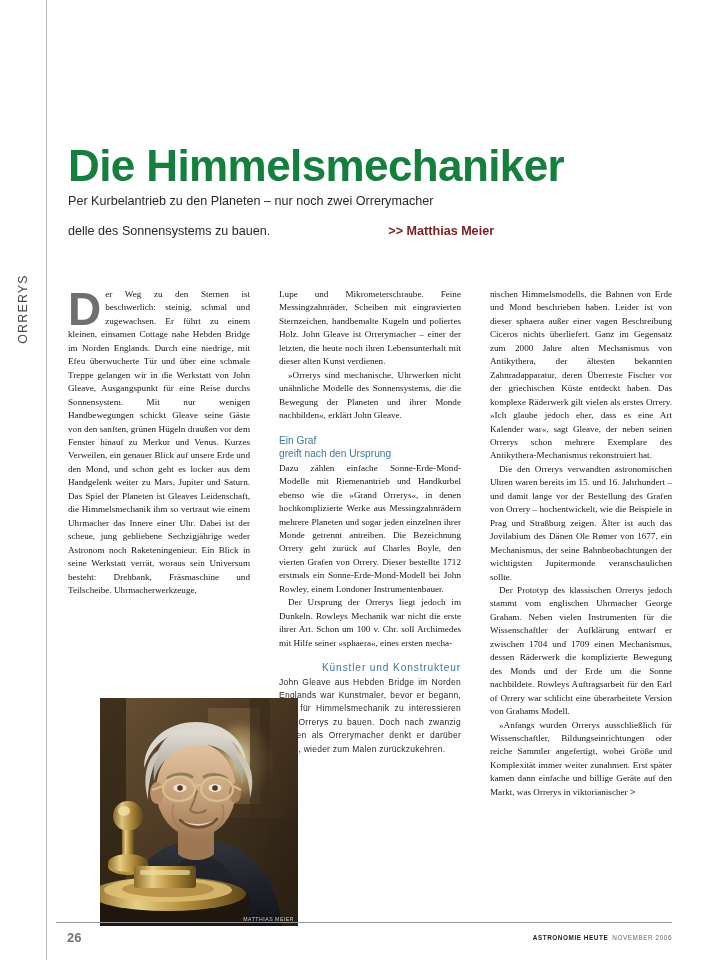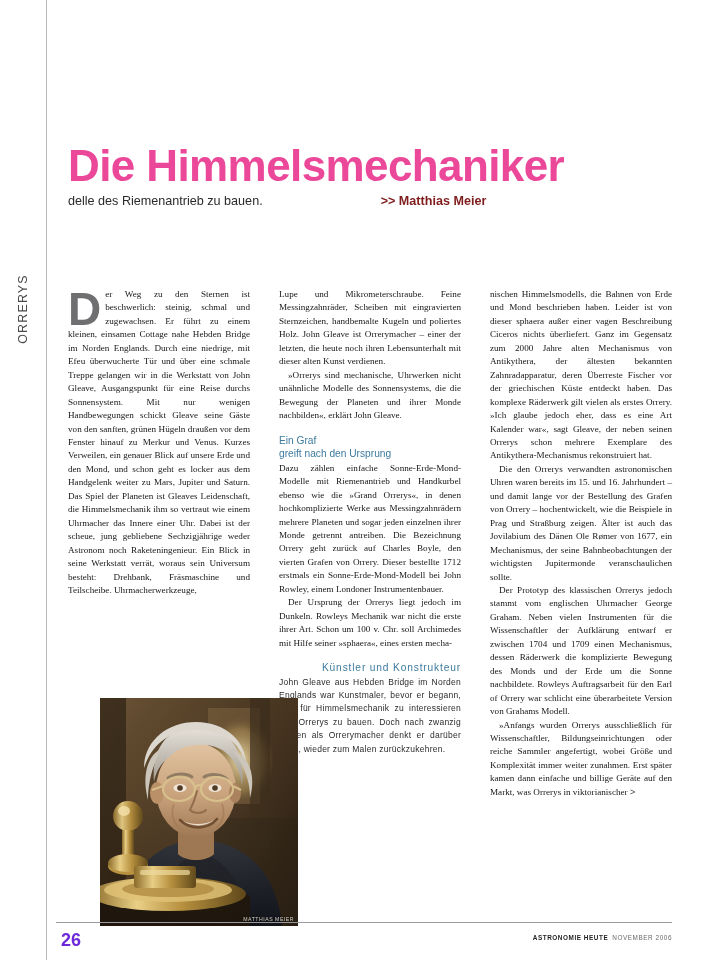--- a/index.html
+++ b/index.html
@@ -59,21 +59,21 @@
   #headline {
     position: absolute;
     left: 68px;
     top: 112px;
     width: 600px;
     font-family: "Liberation Sans", "DejaVu Sans", sans-serif;
     font-weight: bold;
     font-size: 44px;
     line-height: 50px;
     letter-spacing: -0.6px;
-    color: #ec4899;
+    color: #15803d;
   }
 
   
   #dek {
     position: absolute;
     left: 68px;
     top: 186px;
     width: 432px;
     font-family: "Liberation Sans", "DejaVu Sans", sans-serif;
     font-size: 12.6px;
@@ -192,26 +192,26 @@
   #footer-rule {
     position: absolute;
     left: 56px;
     top: 922px;
     width: 616px;
     height: 1px;
     background: #9a9a9e;
   }
   #page-number {
     position: absolute;
-    left: 61px;
+    left: 67px;
     top: 930px;
     font-family: "Liberation Sans", "DejaVu Sans", sans-serif;
     font-weight: bold;
-    font-size: 18px;
-    color: #6d28d9;
+    font-size: 13px;
+    color: #737373;
   }
   #footer-meta {
     position: absolute;
     right: 48px;
     top: 934px;
     font-family: "Liberation Sans", "DejaVu Sans", sans-serif;
     font-size: 6.4px;
     letter-spacing: 0.55px;
     color: #3a3a3a;
     white-space: nowrap;
@@ -226,21 +226,22 @@
 
   <div id="spine-rule"></div>
 
   <div id="category-tab">
     <span class="vtext">ORRERYS</span>
   </div>
 
   <h1 id="headline">Die Himmelsmechaniker</h1>
 
   <div id="dek">
-    <span class="dek-line"><span>delle des Riemenantrieb zu bauen.</span><span class="byline-spacer"></span><span class="byline">&gt;&gt; Matthias Meier</span></span>
+    <span class="dek-line">Per Kurbelantrieb zu den Planeten – nur noch zwei Orrerymacher</span>
+    <span class="dek-line"><span>delle des Sonnensystems zu bauen.</span><span class="byline-spacer"></span><span class="byline">&gt;&gt; Matthias Meier</span></span>
   </div>
 
   <div id="columns">
 
     <div class="col" id="col-1">
       <p class="no-indent"><span class="dropcap">D</span><span>er Weg zu den Sternen ist beschwerlich: steinig, schmal und zugewachsen. Er führt zu einem kleinen, einsamen Cottage nahe Hebden Bridge im Norden Englands. Durch eine niedrige, mit Efeu überwucherte Tür und über eine schmale Treppe gelangen wir in die Werkstatt von John Gleave, Ausgangspunkt für eine Reise durchs Sonnensystem. Mit nur wenigen Handbewegungen schickt Gleave seine Gäste von den sanften, grünen Hügeln draußen vor dem Fenster hinauf zu Merkur und Venus. Kurzes Verweilen, ein genauer Blick auf unsere Erde und den Mond, und schon geht es locker aus dem Handgelenk weiter zu Mars, Jupiter und Saturn. Das Spiel der Planeten ist Gleaves Leidenschaft, die Himmelsmechanik ihm so vertraut wie einem Uhrmacher das Innere einer Uhr. Dabei ist der scheue, jung gebliebene Sechzigjährige weder Astronom noch Raketeningenieur. Ein Blick in seine Werkstatt verrät, woraus sein Universum besteht: Drehbank, Fräsmaschine und Teilscheibe. Uhrmacherwerkzeuge,</span></p>
     </div>
 
     <div class="col" id="col-2">
       <p class="no-indent">Lupe und Mikrometerschraube. Feine Messingzahnräder, Scheiben mit eingravierten Sternzeichen, handbemalte Kugeln und poliertes Holz. John Gleave ist Orrerymacher – einer der letzten, die heute noch ihren Lebensunterhalt mit dieser alten Kunst verdienen.</p>

